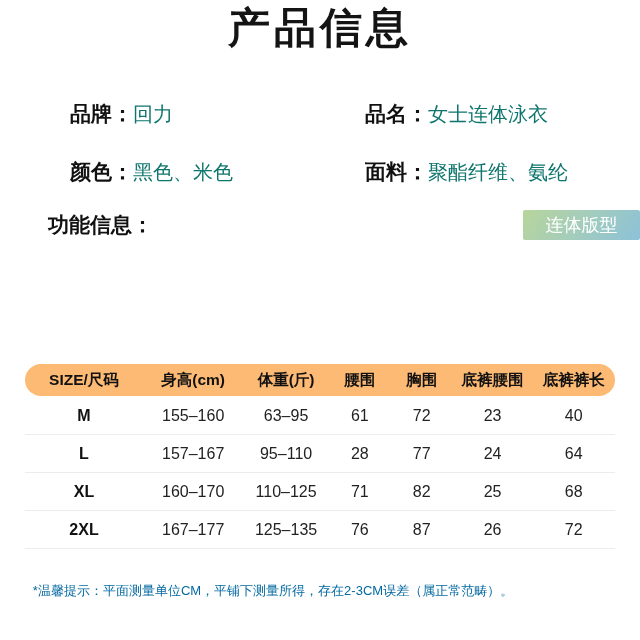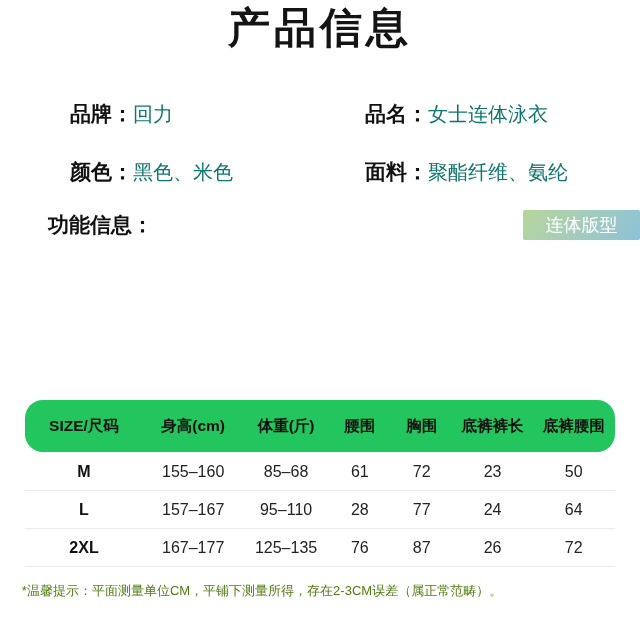--- a/index.html
+++ b/index.html
@@ -64,51 +64,50 @@
     left: 25px;
     top: 364px;
     width: 590px;
   }
   .grid7 {
     display: grid;
     grid-template-columns: 20% 17% 14.5% 10.5% 10.5% 13.5% 14%;
     align-items: center;
   }
   .thead-pill {
-    height: 52px;
-    background: #22c55e;
+    height: 32px;
+    background: #fdba74;
     border-radius: 18px;
     margin-bottom: 1px;
-    margin-top: 36px;
   }
   .thead-pill .cell {
     text-align: center;
     font-size: 15.5px;
     font-weight: 600;
     color: #111;
   }
   .trow {
     height: 38px;
     border-bottom: 1px solid #ececec;
   }
   .trow .cell {
     text-align: center;
     font-size: 16px;
     color: #222;
   }
   .trow .cell.size { font-weight: 600; color: #111; }
   
   .notes {
     position: absolute;
-    left: 0;
+    left: 11px;
     top: 580px;
     width: 524px;
     text-align: center;
     font-size: 13px;
-    color: #4d7c0f;
+    color: #0369a1;
     line-height: 22px;
   }
 </style>
 </head>
 <body>
 
 <div class="page">
 
   <h1 class="title">产品信息</h1>
 
@@ -136,44 +135,53 @@
     <span class="tag">连体版型</span>
   </div>
 
   <div class="table-wrap">
     <div class="thead-pill grid7">
       <span class="cell">SIZE/尺码</span>
       <span class="cell">身高(cm)</span>
       <span class="cell">体重(斤)</span>
       <span class="cell">腰围</span>
       <span class="cell">胸围</span>
+      <span class="cell">底裤腰围</span>
       <span class="cell">底裤裤长</span>
-      <span class="cell">底裤腰围</span>
     </div>
 
     <div class="trow grid7">
       <span class="cell size">M</span>
       <span class="cell">155–160</span>
-      <span class="cell">85–68</span>
+      <span class="cell">63–95</span>
       <span class="cell">61</span>
       <span class="cell">72</span>
       <span class="cell">23</span>
-      <span class="cell">50</span>
+      <span class="cell">40</span>
     </div>
 
     <div class="trow grid7">
       <span class="cell size">L</span>
       <span class="cell">157–167</span>
       <span class="cell">95–110</span>
       <span class="cell">28</span>
       <span class="cell">77</span>
       <span class="cell">24</span>
       <span class="cell">64</span>
     </div>
 
+    <div class="trow grid7">
+      <span class="cell size">XL</span>
+      <span class="cell">160–170</span>
+      <span class="cell">110–125</span>
+      <span class="cell">71</span>
+      <span class="cell">82</span>
+      <span class="cell">25</span>
+      <span class="cell">68</span>
+    </div>
 
     <div class="trow grid7">
       <span class="cell size">2XL</span>
       <span class="cell">167–177</span>
       <span class="cell">125–135</span>
       <span class="cell">76</span>
       <span class="cell">87</span>
       <span class="cell">26</span>
       <span class="cell">72</span>
     </div>

